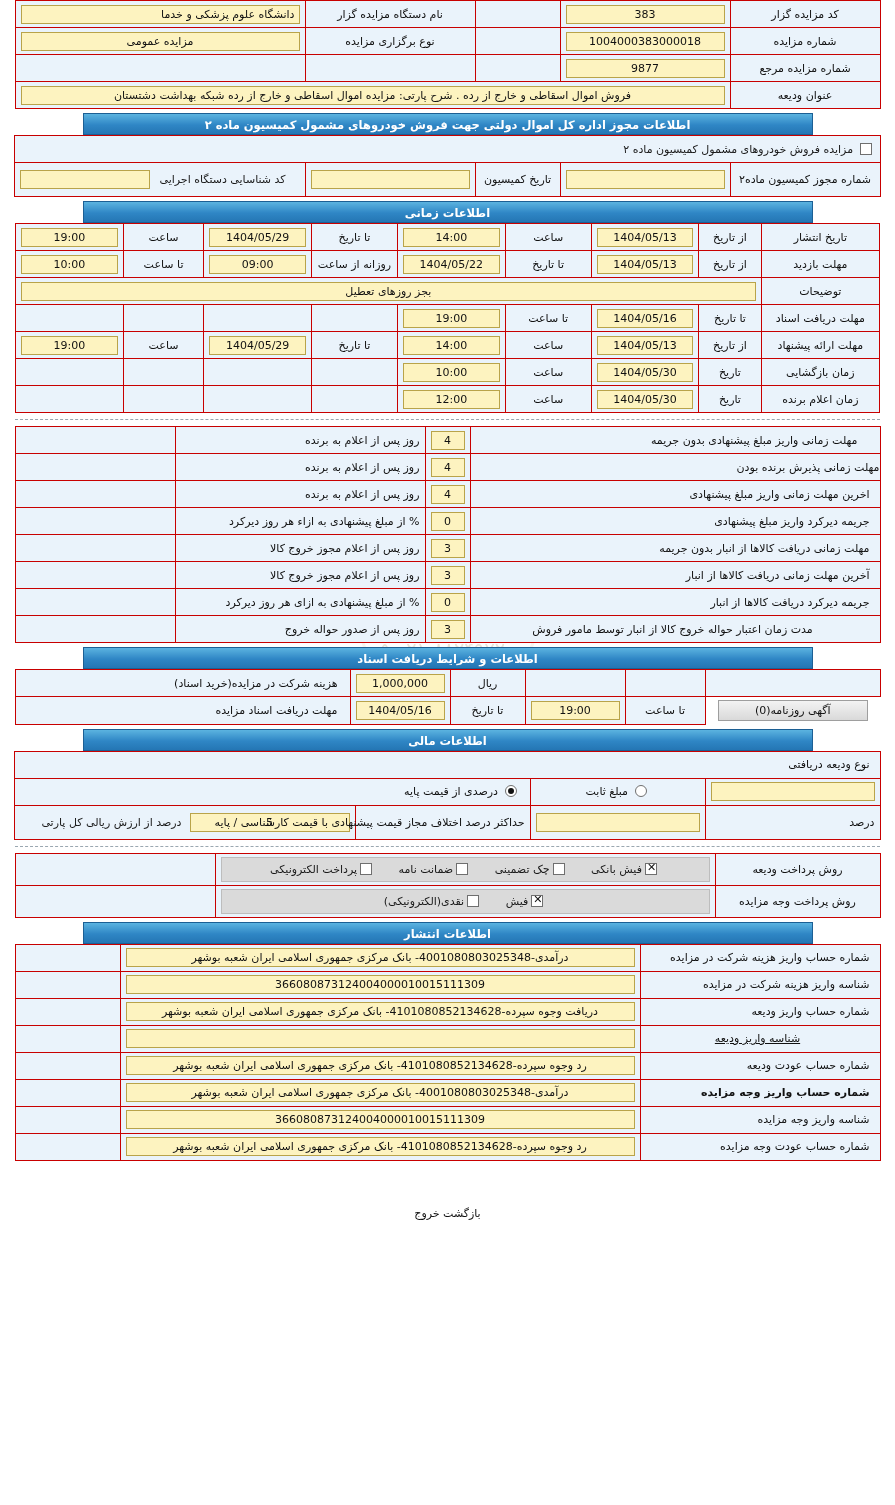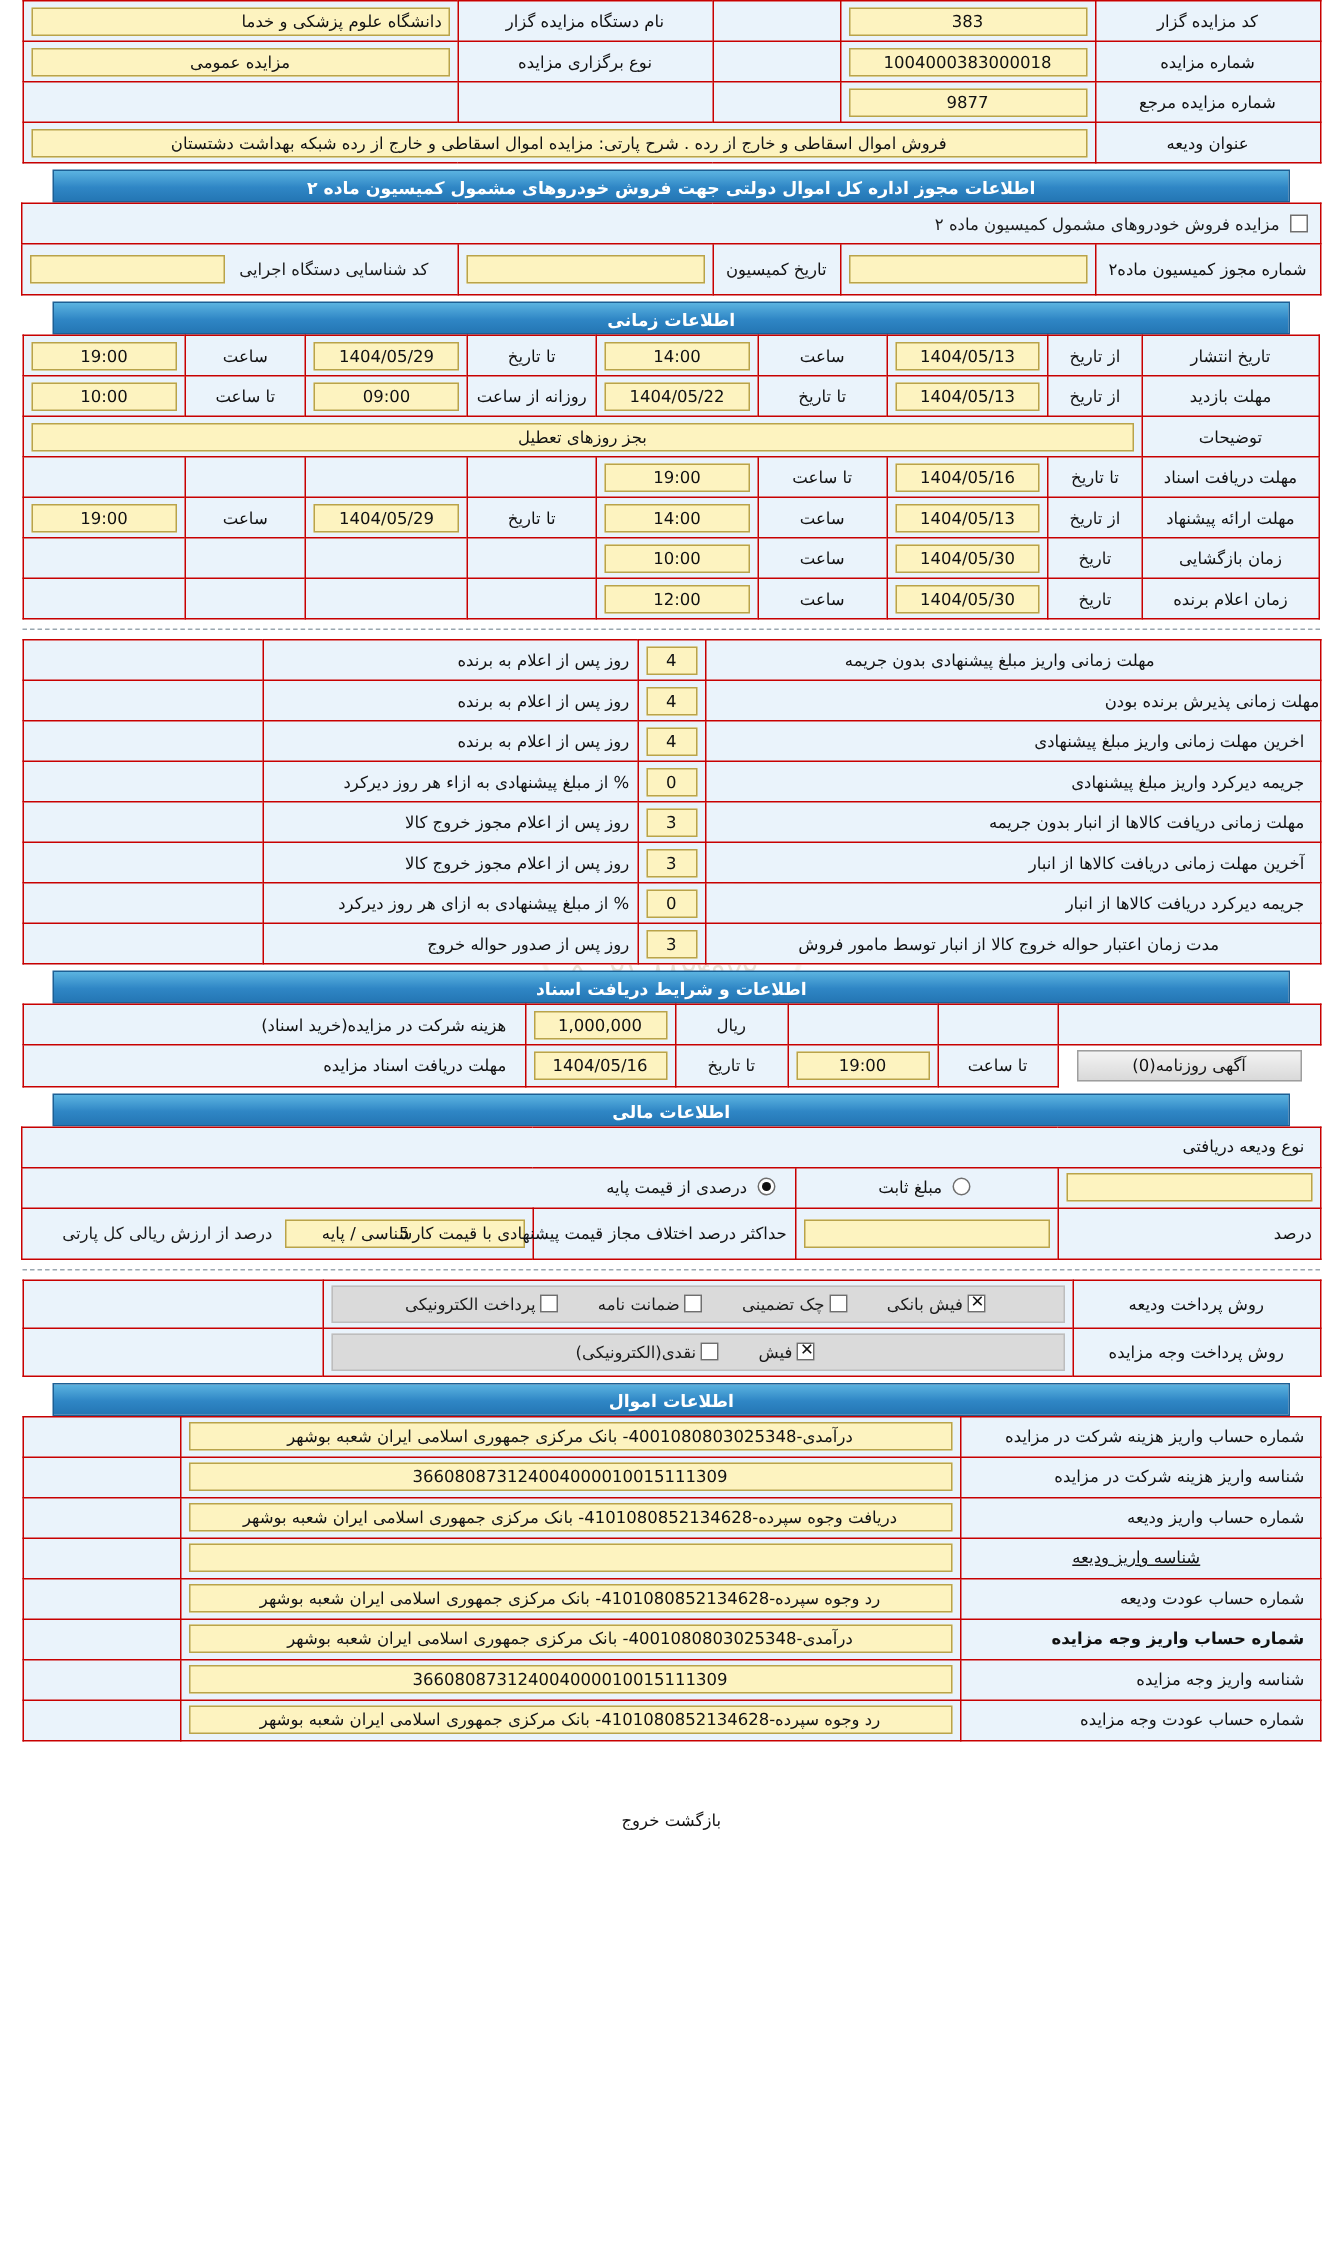--- a/index.html
+++ b/index.html
@@ -55,21 +55,21 @@
     text-align: center;
     color: #111;
     padding: 0 4px;
     overflow: hidden;
     white-space: nowrap;
   }
   .inp.r { text-align: right; }
 
   
   .section-bar {
-    width: 825px;
+    width: 730px;
     margin: 0 auto;
     background: linear-gradient(to bottom, #5bb3e0 0%, #2f86c5 55%, #2476b4 100%);
     color: #ffffff;
     text-align: center;
     font-size: 11.5px;
     font-weight: bold;
     height: 22px;
     line-height: 22px;
     border: 1px solid #1c5f94;
     letter-spacing: 0;
@@ -442,21 +442,21 @@
 
     <table class="grid">
       <colgroup>
         <col style="width:410px">
           <col style="width:45px">
           <col style="width:250px">
           <col style="width:160px">
       </colgroup>
       <tbody>
       <tr>
-        <td class="lbl" style="padding-right:22px;">مهلت زمانی واریز مبلغ پیشنهادی بدون جریمه</td>
+        <td class="lbl" style="text-align:right;padding-right:22px;">مهلت زمانی واریز مبلغ پیشنهادی بدون جریمه</td>
         <td class="val">
               <span class="inp">4</span>
             </td>
         <td class="lbl" style="text-align:right;">روز پس از اعلام به برنده</td>
         <td class="nb"></td>
       </tr>
       <tr>
         <td class="lbl" style="text-align:right;padding-right:0;">مهلت زمانی پذیرش برنده بودن</td>
         <td class="val">
               <span class="inp">4</span>
@@ -636,21 +636,21 @@
             <span class="opt"><span class="cbx"></span><span>نقدی(الکترونیکی)</span></span>
           </span>
         </td>
         <td class="nb"></td>
       </tr>
     </tbody>
       </table>
 
     <div class="spacer4"></div>
 
-    <div class="section-bar">اطلاعات اموال</div>
+    <div class="section-bar">اطلاعات انتشار</div>
 
     <table class="grid">
       <colgroup>
         <col style="width:240px">
           <col style="width:520px">
           <col style="width:105px">
       </colgroup>
       <tbody>
           <tr>
         <td class="lbl" style="text-align:right;padding-right:10px;">شماره حساب واریز هزینه شرکت در مزایده</td>

